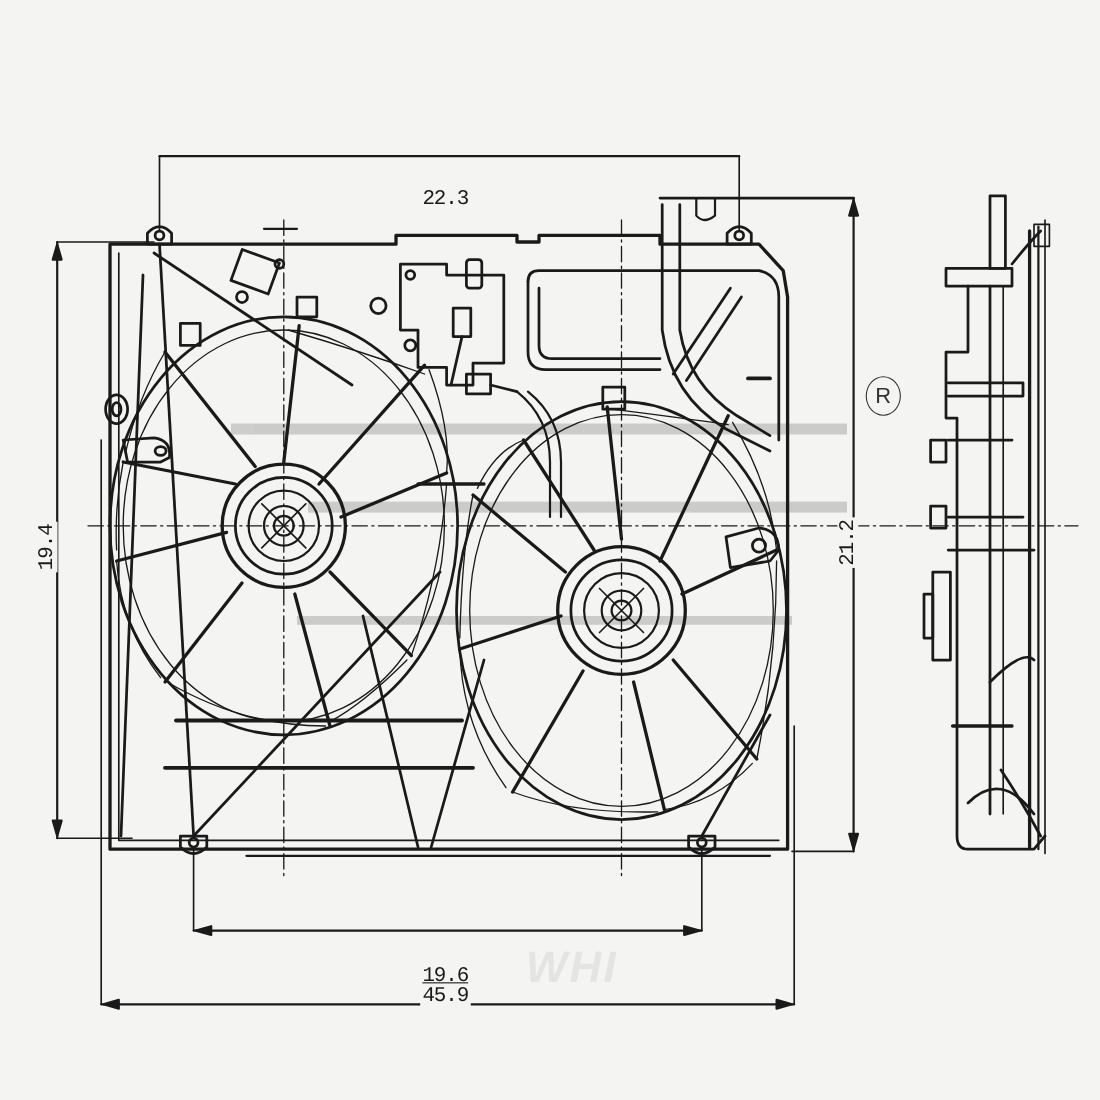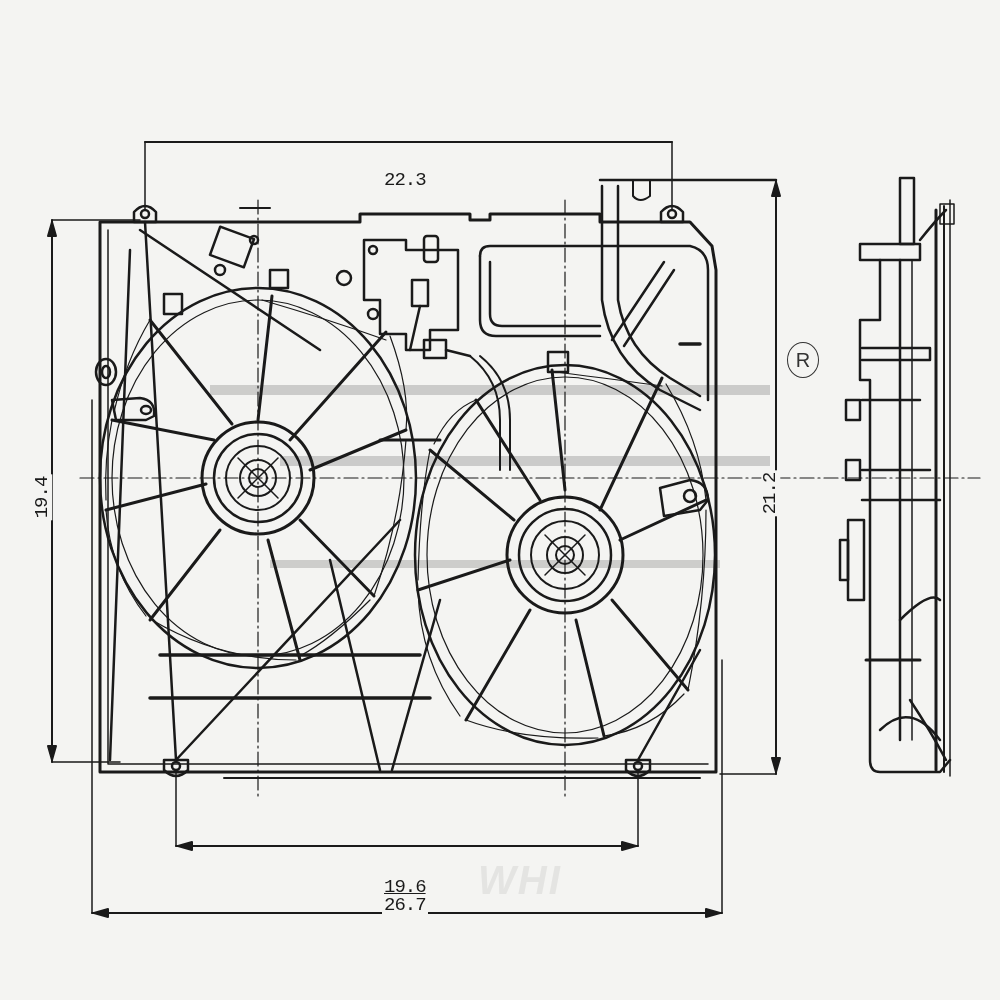--- a/index.html
+++ b/index.html
@@ -233,19 +233,19 @@
     <rect x="210" y="385" width="560" height="10"></rect>
     <rect x="280" y="456" width="490" height="10"></rect>
     <rect x="270" y="560" width="450" height="8"></rect>
   </g>
 </svg>
 
 <span class="dim-label" style="left:382px; top:126px;margin-top:45px;">22.3</span>
 <span class="dim-label vert" style="left:20px; top:488px;">19.4</span>
 <span class="dim-label vert" style="left:748px; top:484px;">21.2</span>
 <span class="dim-label" style="left:382px; top:878px;text-decoration:underline;">19.6</span>
-<span class="dim-label" style="left:382px; top:896px;">26.7</span>
+<span class="dim-label" style="left:382px; top:896px;">45.9</span>
 
 <div class="reg-mark">
   <span>R</span>
 </div>
 
 <div class="watermark">WHI</div>
 
 </body></html>

